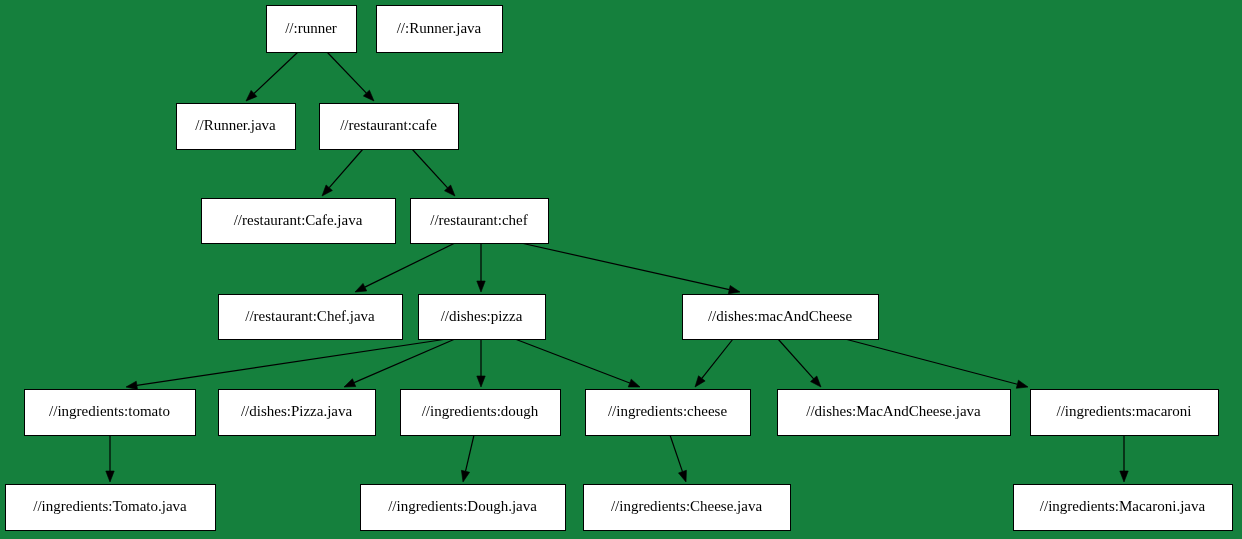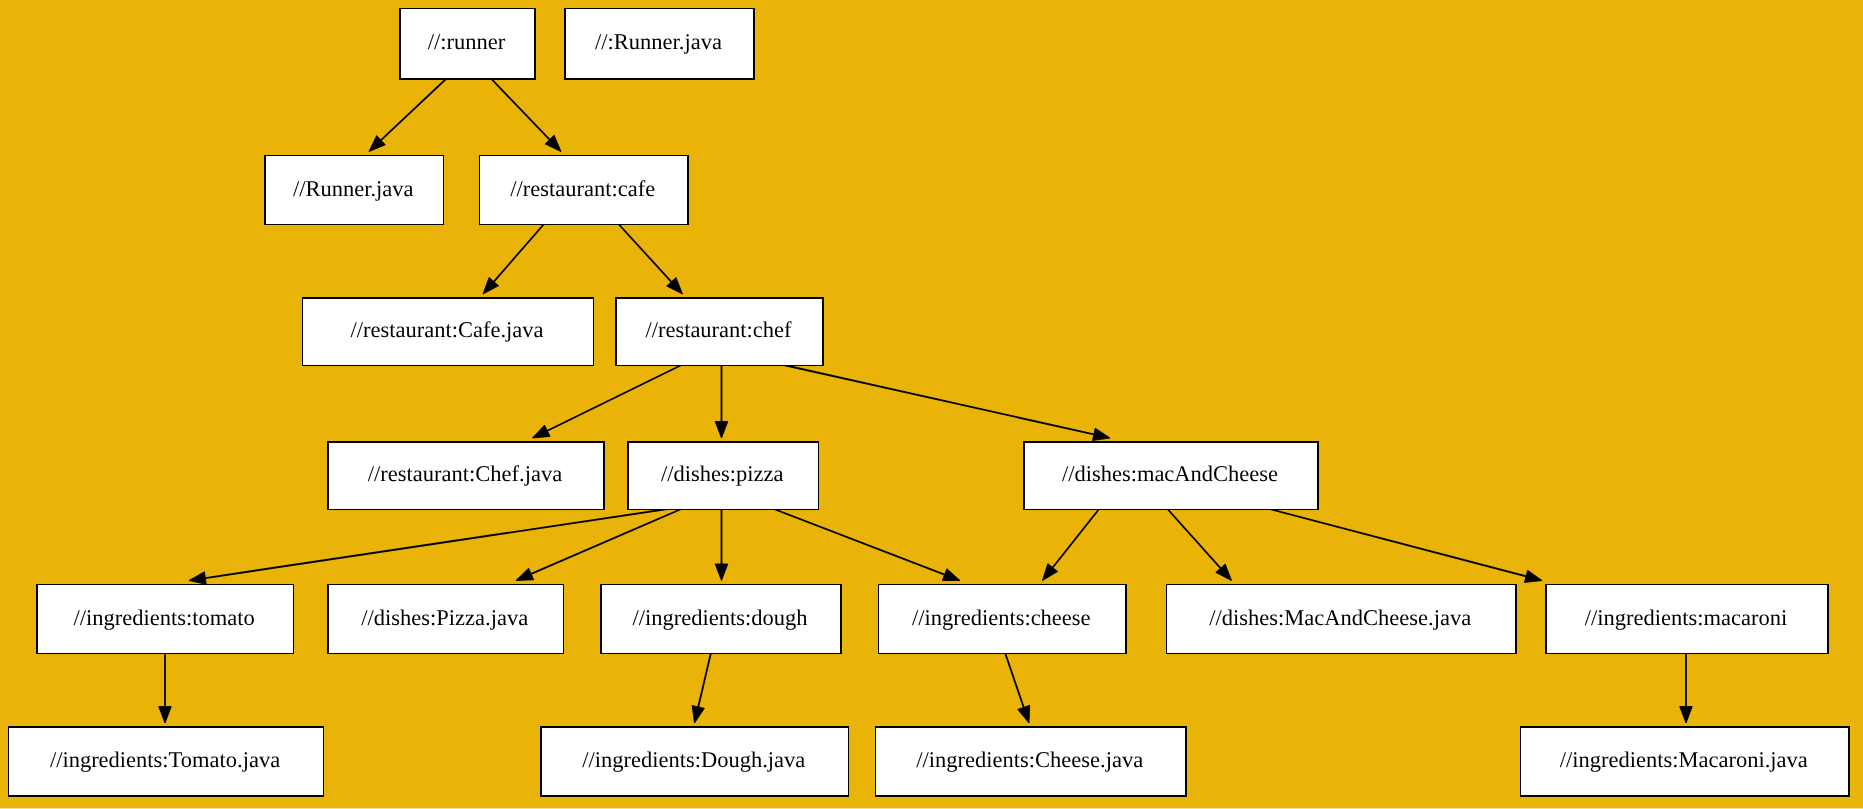--- a/index.html
+++ b/index.html
@@ -4,21 +4,21 @@
 <style>
   html, body {
     margin: 0;
     padding: 0;
     background: #ffffff;
   }
   #graph-root {
     position: relative;
     width: 1242px;
     height: 539px;
-    background: #eab308;
+    background: #15803d;
     overflow: hidden;
     font-family: "Liberation Serif", "DejaVu Serif", serif;
   }
   #graph-svg {
     position: absolute;
     left: 0;
     top: 0;
     width: 1242px;
     height: 539px;
     display: block;

